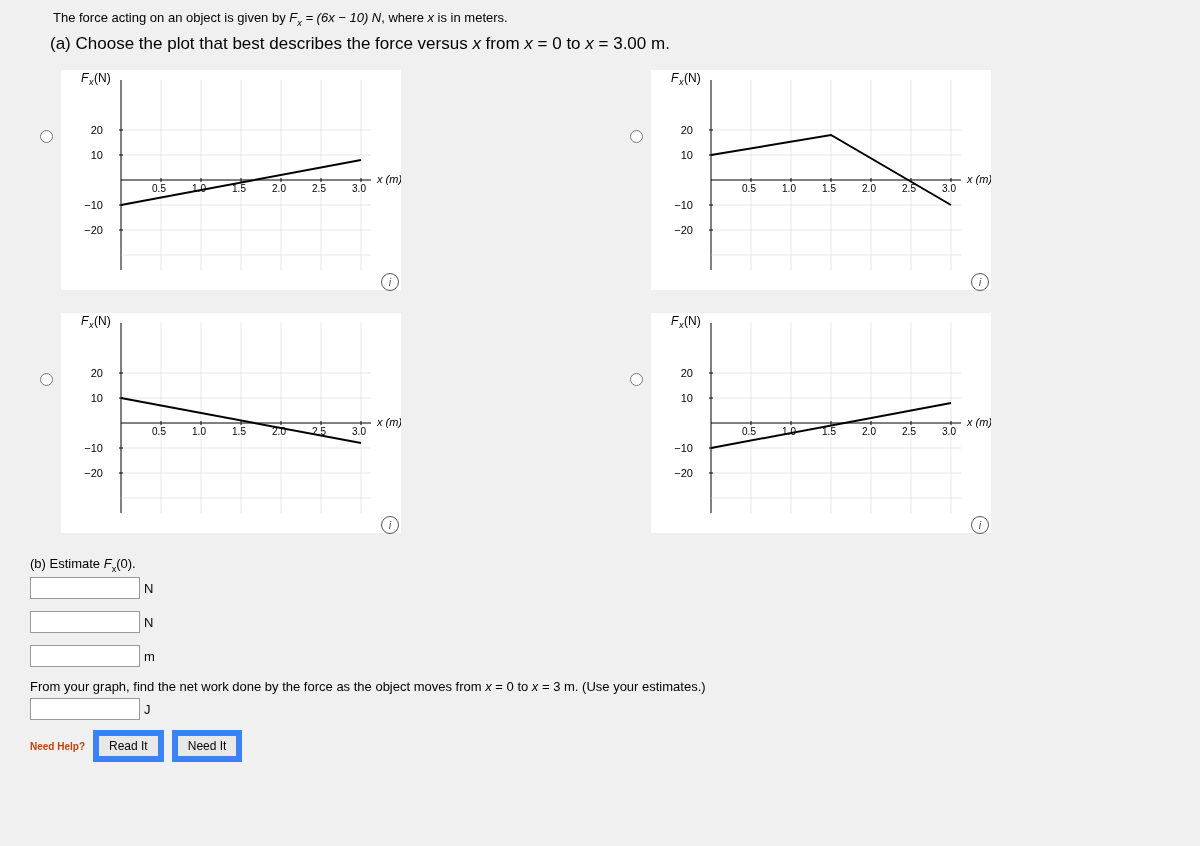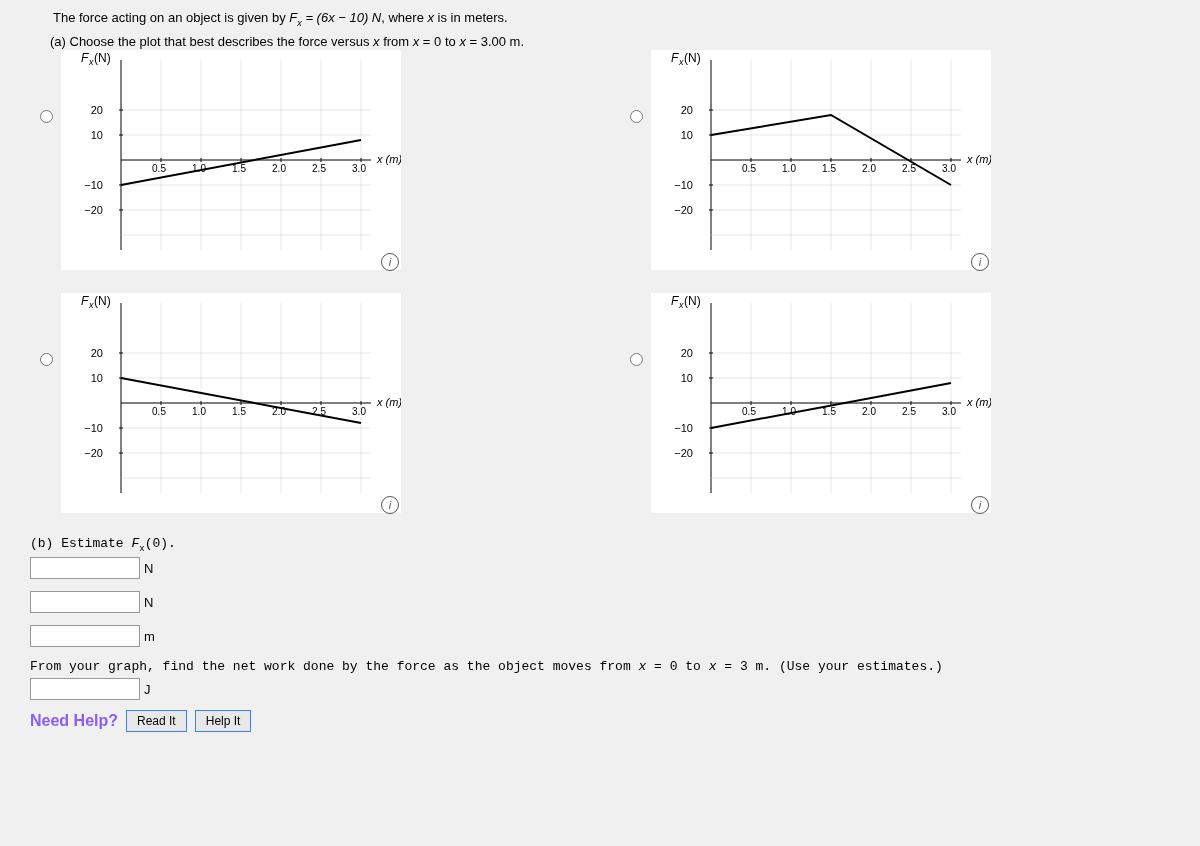--- a/index.html
+++ b/index.html
@@ -9,22 +9,22 @@
       font-size: 13px;
       color: #000;
       padding: 10px 20px;
     }
     .problem-text {
       font-size: 13px;
       margin-bottom: 6px;
       margin-left: 33px;
     }
     .sub-text {
-      font-size: 13px;
-      margin-bottom: 1px;
+      font-size: 17px;
+      margin-bottom: 16px;
       margin-left: 30px;
     }
     svg.graph {
       background: white;
       border: none;
     }
     .info-icon {
       position: absolute;
       bottom: 2px;
       right: 2px;
@@ -56,21 +56,20 @@
     }
     .bottom-section {
       margin-left: 10px;
     }
     .estimate-row {
       margin-bottom: 12px;
     }
     .estimate-label {
       margin-bottom: 4px;
       font-size: 13px;
-      font-family: Liberation Mono, monospace;
     }
     .input-with-unit {
       display: flex;
       align-items: center;
       gap: 4px;
     }
     .input-with-unit input {
       width: 110px;
       height: 22px;
       border: 1px solid #999;
@@ -93,27 +92,27 @@
       font-size: 13px;
     }
     .need-help-row {
       display: flex;
       align-items: center;
       gap: 8px;
       margin-top: 10px;
     }
     .need-help-label {
       font-weight: bold;
-      color: #8b5cf6;
-      font-size: 16px;
+      color: #c2410c;
+      font-size: 10px;
     }
     .help-button {
       padding: 3px 10px;
       background: #e8e8e8;
-      border: 1px solid #3b82f6;
+      border: 6px solid #3b82f6;
       font-size: 12px;
       cursor: pointer;
     }
     sub {
       font-size: 9px;
     }
     .formula {
       font-style: italic;
     }
   </style>
@@ -364,16 +363,16 @@
     </div>
     <div class="input-with-unit">
       <input type="text" value="" class="work-input" style="">
       <span class="unit-label">J</span>
     </div>
   </div>
 
   <div class="need-help-row">
     <span class="need-help-label">Need Help?</span>
     <button class="help-button">Read It</button>
-    <button class="help-button">Help It</button>
+    <button class="help-button">Need It</button>
   </div>
 
 </div>
 
 </body></html>

